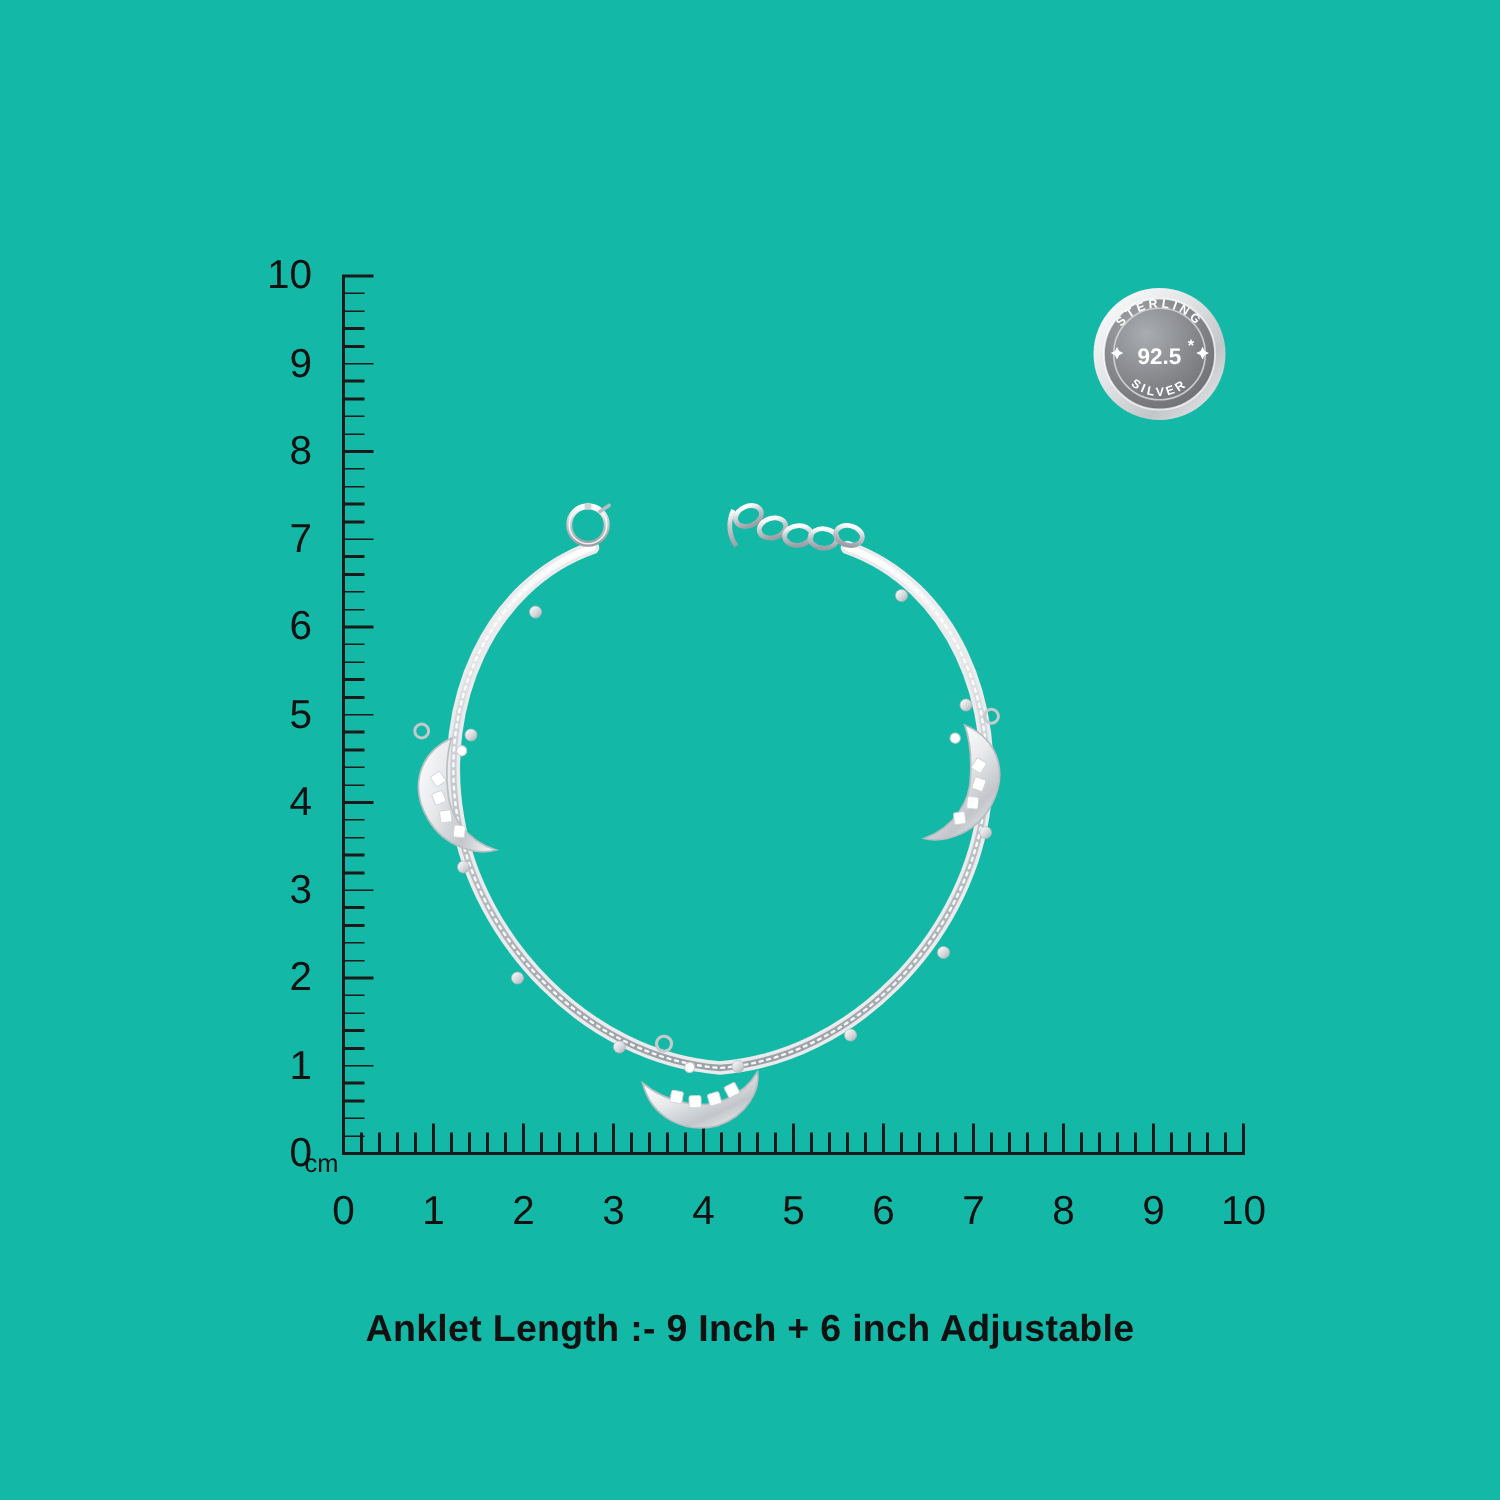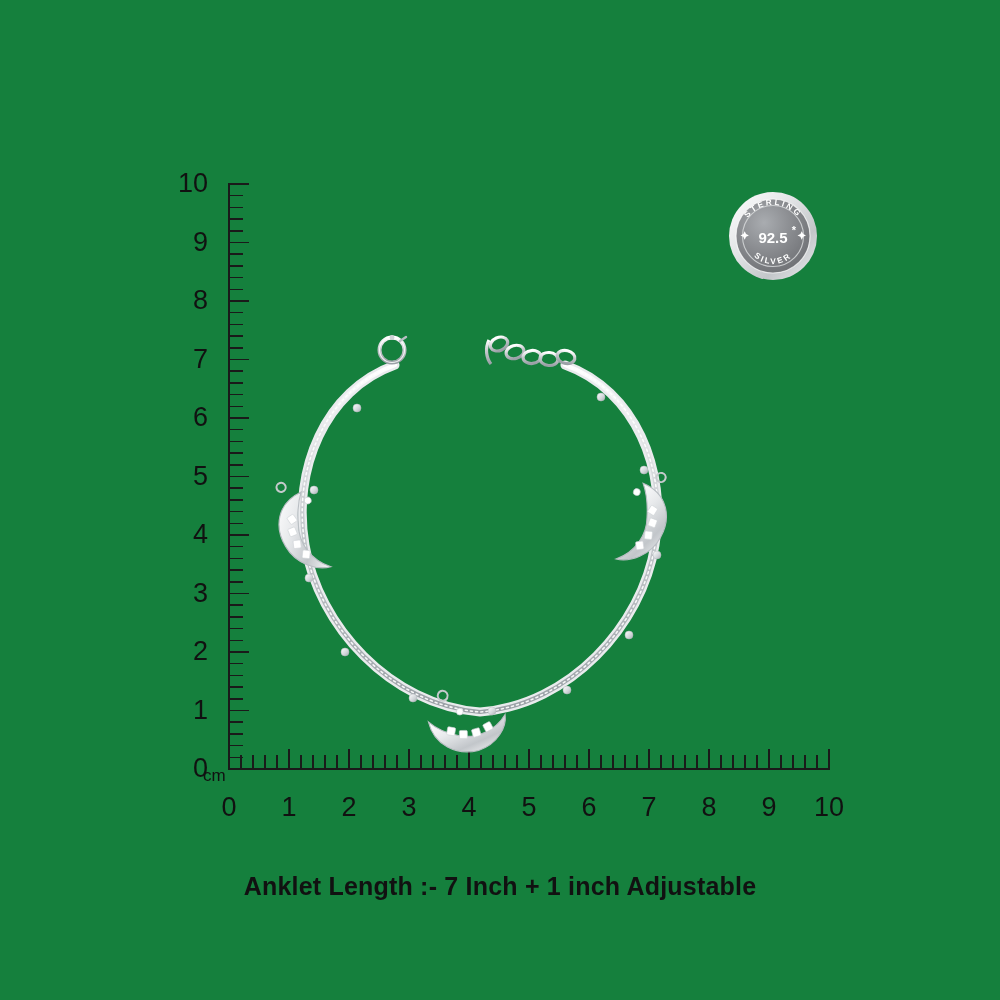--- a/index.html
+++ b/index.html
@@ -11,21 +11,21 @@
     width: 1000px;
     height: 1000px;
     font-family: "Liberation Sans", sans-serif;
     position: relative;
     overflow: hidden;
   }
 
   #stage {
     position: absolute;
     inset: 0;
-    background: #15803d;
+    background: #14b8a6;
   }
 
   
   .ruler-axis {
     position: absolute;
     background: #1a1a1a;
   }
   #y-axis-line {
     left: 228px;
     top: 183px;
@@ -410,15 +410,15 @@
           <ellipse cx="30" cy="20" rx="9" ry="6.5" transform="rotate(-16 30 20)"></ellipse>
           <ellipse cx="47" cy="25" rx="9" ry="6.5" transform="rotate(-6 47 25)"></ellipse>
           <ellipse cx="64" cy="27" rx="9" ry="6.5" transform="rotate(4 64 27)"></ellipse>
           <ellipse cx="81" cy="25" rx="9" ry="6.5" transform="rotate(14 81 25)"></ellipse>
         </g>
         <path d="M 4 8 C 0 16, 1 26, 6 32" stroke="url(#chainG)" stroke-width="3.2" fill="none"></path>
       </g>
     </svg>
   </div>
 
-  <div id="caption">Anklet Length :- 7 Inch + 1 inch Adjustable</div>
+  <div id="caption">Anklet Length :- 9 Inch + 6 inch Adjustable</div>
 
 </div>
 
 </body></html>

